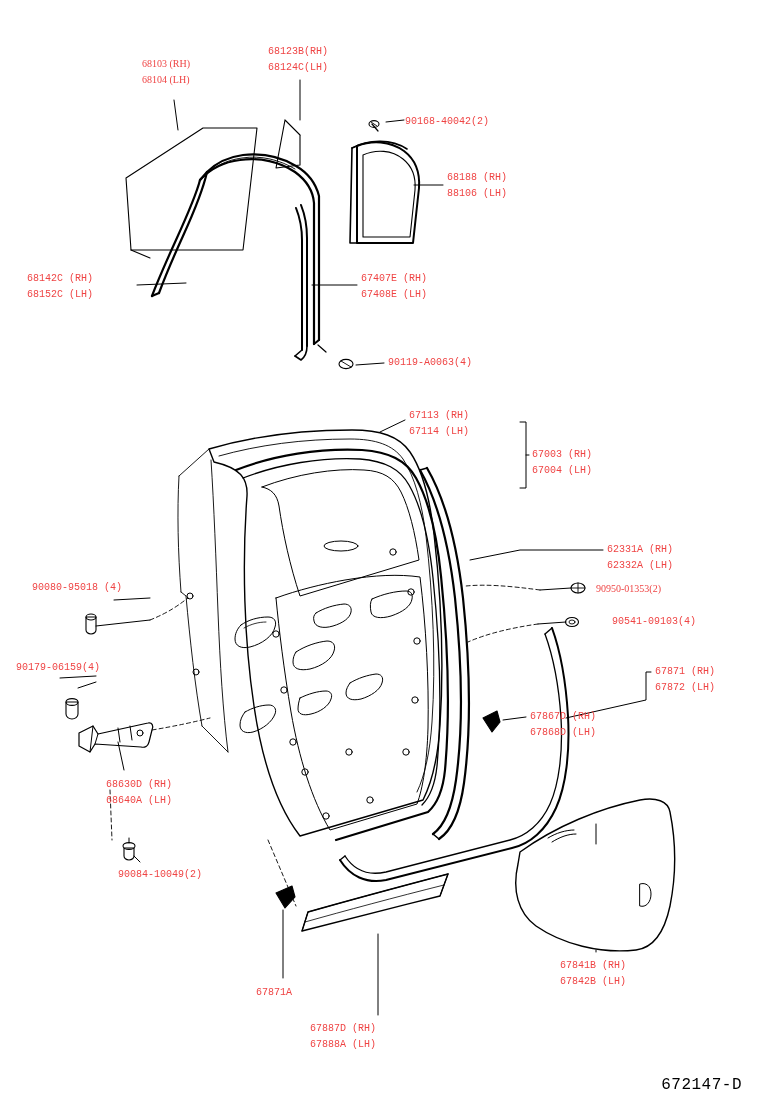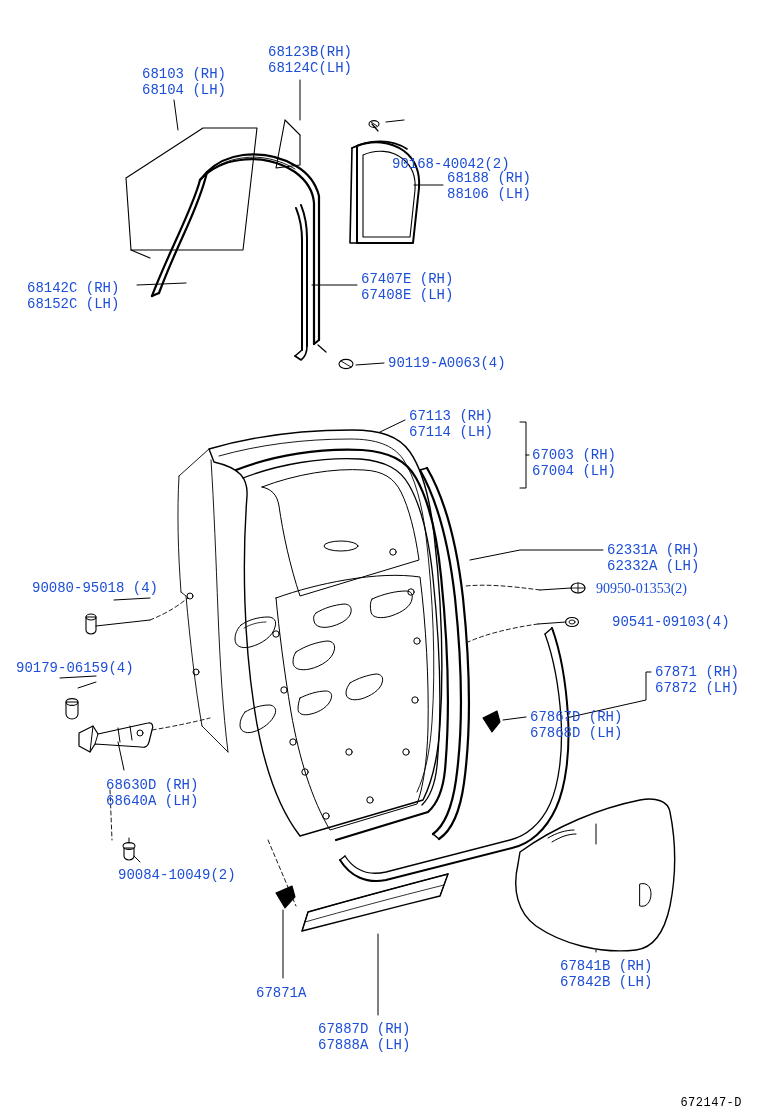--- a/index.html
+++ b/index.html
@@ -24,32 +24,32 @@
   svg.art {
     position: absolute;
     left: 0; top: 0;
     width: 760px;
     height: 1112px;
     pointer-events: none;
   }
   .lbl {
     position: absolute;
     font-family: "Liberation Mono", "DejaVu Sans Mono", monospace;
-    font-size: 14px;
+    font-size: 10px;
     line-height: 16px;
     letter-spacing: 0px;
     white-space: pre;
-    color: #1d4ed8;
+    color: #ef4444;
   }
   .lbl .l2 { display: block; }
   .footer-code {
     position: absolute;
     right: 18px;
-    bottom: 2px;
-    font-size: 12px;
+    bottom: 18px;
+    font-size: 16px;
     letter-spacing: 0.5px;
     font-family: "Liberation Mono", "DejaVu Sans Mono", monospace;
   }
 </style>
 </head>
 <body>
 
 <div id="diagram-root">
 
   <svg class="art" viewBox="0 0 760 1112">
@@ -258,29 +258,29 @@
       <path d="M640,884 C646,882 651,886 651,894 C651,902 646,908 640,906 Z" stroke-width="1"></path>
       <path d="M548,838 C556,833 566,830 574,830" stroke-width="1"></path>
       <path d="M552,842 C560,837 568,834 576,834" stroke-width="1"></path>
       <path d="M596,824 L596,844" stroke-width="1"></path>
 
       <path d="M596,950 L596,952" stroke-width="1"></path>
 
     </g>
   </svg>
 
-  <div class="lbl" style="left:142px; top:66px;"><span>68103 (RH)</span><span class="l2">68104 (LH)</span></div>
+  <div class="lbl" style="left:142px; top:56px;font-family:Liberation Serif, serif;"><span>68103 (RH)</span><span class="l2">68104 (LH)</span></div>
 
   <div class="lbl" style="left:268px; top:44px;"><span>68123B(RH)</span><span class="l2">68124C(LH)</span></div>
 
-  <div class="lbl" style="left:392px; top:114px;margin-top:42px;"><span>90168-40042(2)</span></div>
+  <div class="lbl" style="left:405px; top:114px;"><span>90168-40042(2)</span></div>
 
   <div class="lbl" style="left:447px; top:170px;"><span>68188 (RH)</span><span class="l2">88106 (LH)</span></div>
 
-  <div class="lbl" style="left:27px; top:280px;"><span>68142C (RH)</span><span class="l2">68152C (LH)</span></div>
+  <div class="lbl" style="left:27px; top:271px;"><span>68142C (RH)</span><span class="l2">68152C (LH)</span></div>
 
   <div class="lbl" style="left:361px; top:271px;"><span>67407E (RH)</span><span class="l2">67408E (LH)</span></div>
 
   <div class="lbl" style="left:388px; top:355px;"><span>90119-A0063(4)</span></div>
 
   <div class="lbl" style="left:409px; top:408px;"><span>67113 (RH)</span><span class="l2">67114 (LH)</span></div>
 
   <div class="lbl" style="left:532px; top:447px;"><span>67003 (RH)</span><span class="l2">67004 (LH)</span></div>
 
   <div class="lbl" style="left:607px; top:542px;"><span>62331A (RH)</span><span class="l2">62332A (LH)</span></div>
@@ -296,19 +296,19 @@
   <div class="lbl" style="left:655px; top:664px;text-align:right;"><span>67871 (RH)</span><span class="l2">67872 (LH)</span></div>
 
   <div class="lbl" style="left:530px; top:709px;"><span>67867D (RH)</span><span class="l2">67868D (LH)</span></div>
 
   <div class="lbl" style="left:106px; top:777px;"><span>68630D (RH)</span><span class="l2">68640A (LH)</span></div>
 
   <div class="lbl" style="left:82px; top:867px;margin-left:36px;"><span>90084-10049(2)</span></div>
 
   <div class="lbl" style="left:256px; top:985px;"><span>67871A</span></div>
 
-  <div class="lbl" style="left:318px; top:1021px;"><span>67887D (RH)</span><span class="l2">67888A (LH)</span></div>
+  <div class="lbl" style="left:310px; top:1021px;"><span>67887D (RH)</span><span class="l2">67888A (LH)</span></div>
 
   <div class="lbl" style="left:560px; top:958px;"><span>67841B (RH)</span><span class="l2">67842B (LH)</span></div>
 
   <div class="footer-code">672147-D</div>
 
 </div>
 
 </body></html>

